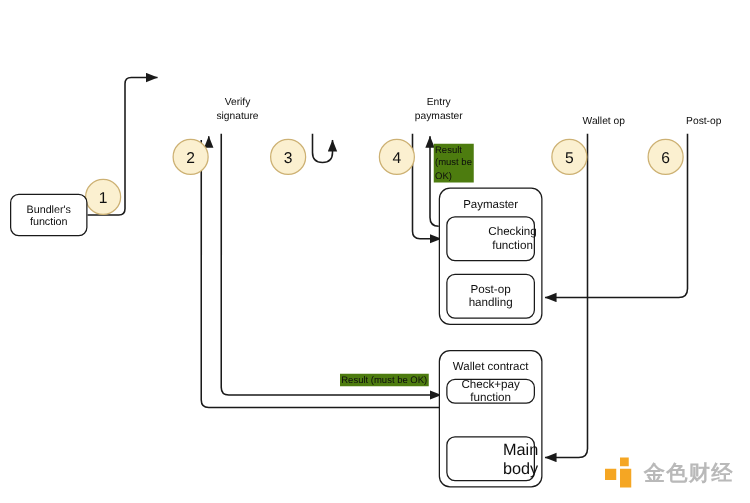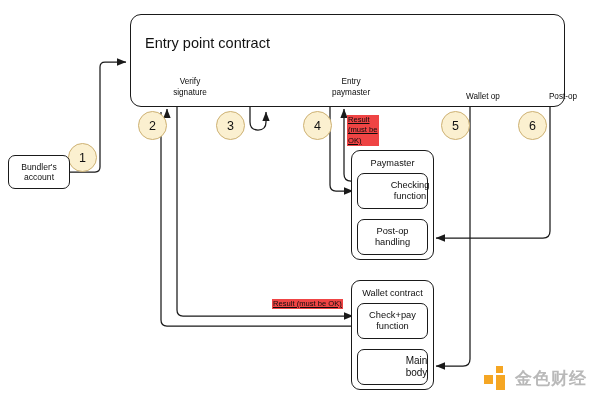--- a/index.html
+++ b/index.html
@@ -73,45 +73,44 @@
   }
 
   #wallet{
     left:351px;top:280px;width:83px;height:110px;
   }
   #wallet .ctitle{
     position:absolute;left:0;right:0;top:7px;
     font-size:9.2px;text-align:center;color:#101010;
   }
   #wl-checkpay{
-    left:357px;top:303px;width:71px;height:36px;font-size:9.3px;
+    left:357px;top:303px;width:71px;height:20px;font-size:9.3px;
   }
   #wl-main{
-    left:357px;top:349px;width:71px;height:36px;font-size:10px;padding-left:48px;
+    left:357px;top:349px;width:71px;height:36px;font-size:13px;padding-left:48px;
   }
   .node span{white-space:pre-line;display:block;}
 
   .marker{
     position:absolute;
     width:27px;height:27px;
     border-radius:50%;
     background:#fbf0d0;
     border:1.3px solid #cdb173;
     display:flex;align-items:center;justify-content:center;
     font-size:12.5px;color:#111;
   }
 
   .edge-label{
     position:absolute;
     font-size:7.6px;color:#0d0d0d;
     line-height:1.35;
     white-space:pre-line;
-    background:#ef4444;
+    background:#4d7c0f;
     padding:0 1px;
-    text-decoration:underline;
   }
 
   #watermark{
     position:absolute;left:484px;top:366px;
     display:flex;align-items:flex-end;gap:7px;
   }
   #wm-mark{
     width:24px;height:24px;position:relative;
   }
   #wm-mark .sq{position:absolute;background:#f5a623;}
@@ -149,41 +148,38 @@
 
       <path d="M351,181 Q344,181 344,174 L344,112"></path>
       <path d="M344,113 L344,109" marker-end="url(#ah)"></path>
 
       <path d="M470,107 L470,359 Q470,366 463,366 L436,366" marker-end="url(#ah)"></path>
 
       <path d="M550,107 L550,231 Q550,238 543,238 L436,238" marker-end="url(#ah)"></path>
     </g>
   </svg>
 
-  <div class="node container" id="entry-point">
-    <div class="title">Entry point contract</div>
-  </div>
 
   <div class="step-label" style="left:177px;top:77px;">Verify
 signature</div>
   <div class="step-label" style="left:338px;top:77px;">Entry
 paymaster</div>
   <div class="step-label" style="left:470px;top:92px;">Wallet op</div>
   <div class="step-label" style="left:550px;top:92px;">Post-op</div>
 
   <div class="marker" style="left:138px;top:111px;">2</div>
   <div class="marker" style="left:216px;top:111px;">3</div>
   <div class="marker" style="left:303px;top:111px;">4</div>
   <div class="marker" style="left:441px;top:111px;">5</div>
   <div class="marker" style="left:518px;top:111px;">6</div>
   <div class="marker" style="left:68px;top:143px;">1</div>
 
   <div class="node" id="bundler">
     <span>Bundler's
-account</span>
+function</span>
   </div>
 
   <div class="node container" id="paymaster">
     <div class="ctitle">Paymaster</div>
   </div>
   <div class="node" id="pm-checking">
     <span>Checking
 function</span>
   </div>
   <div class="node" id="pm-postop">

